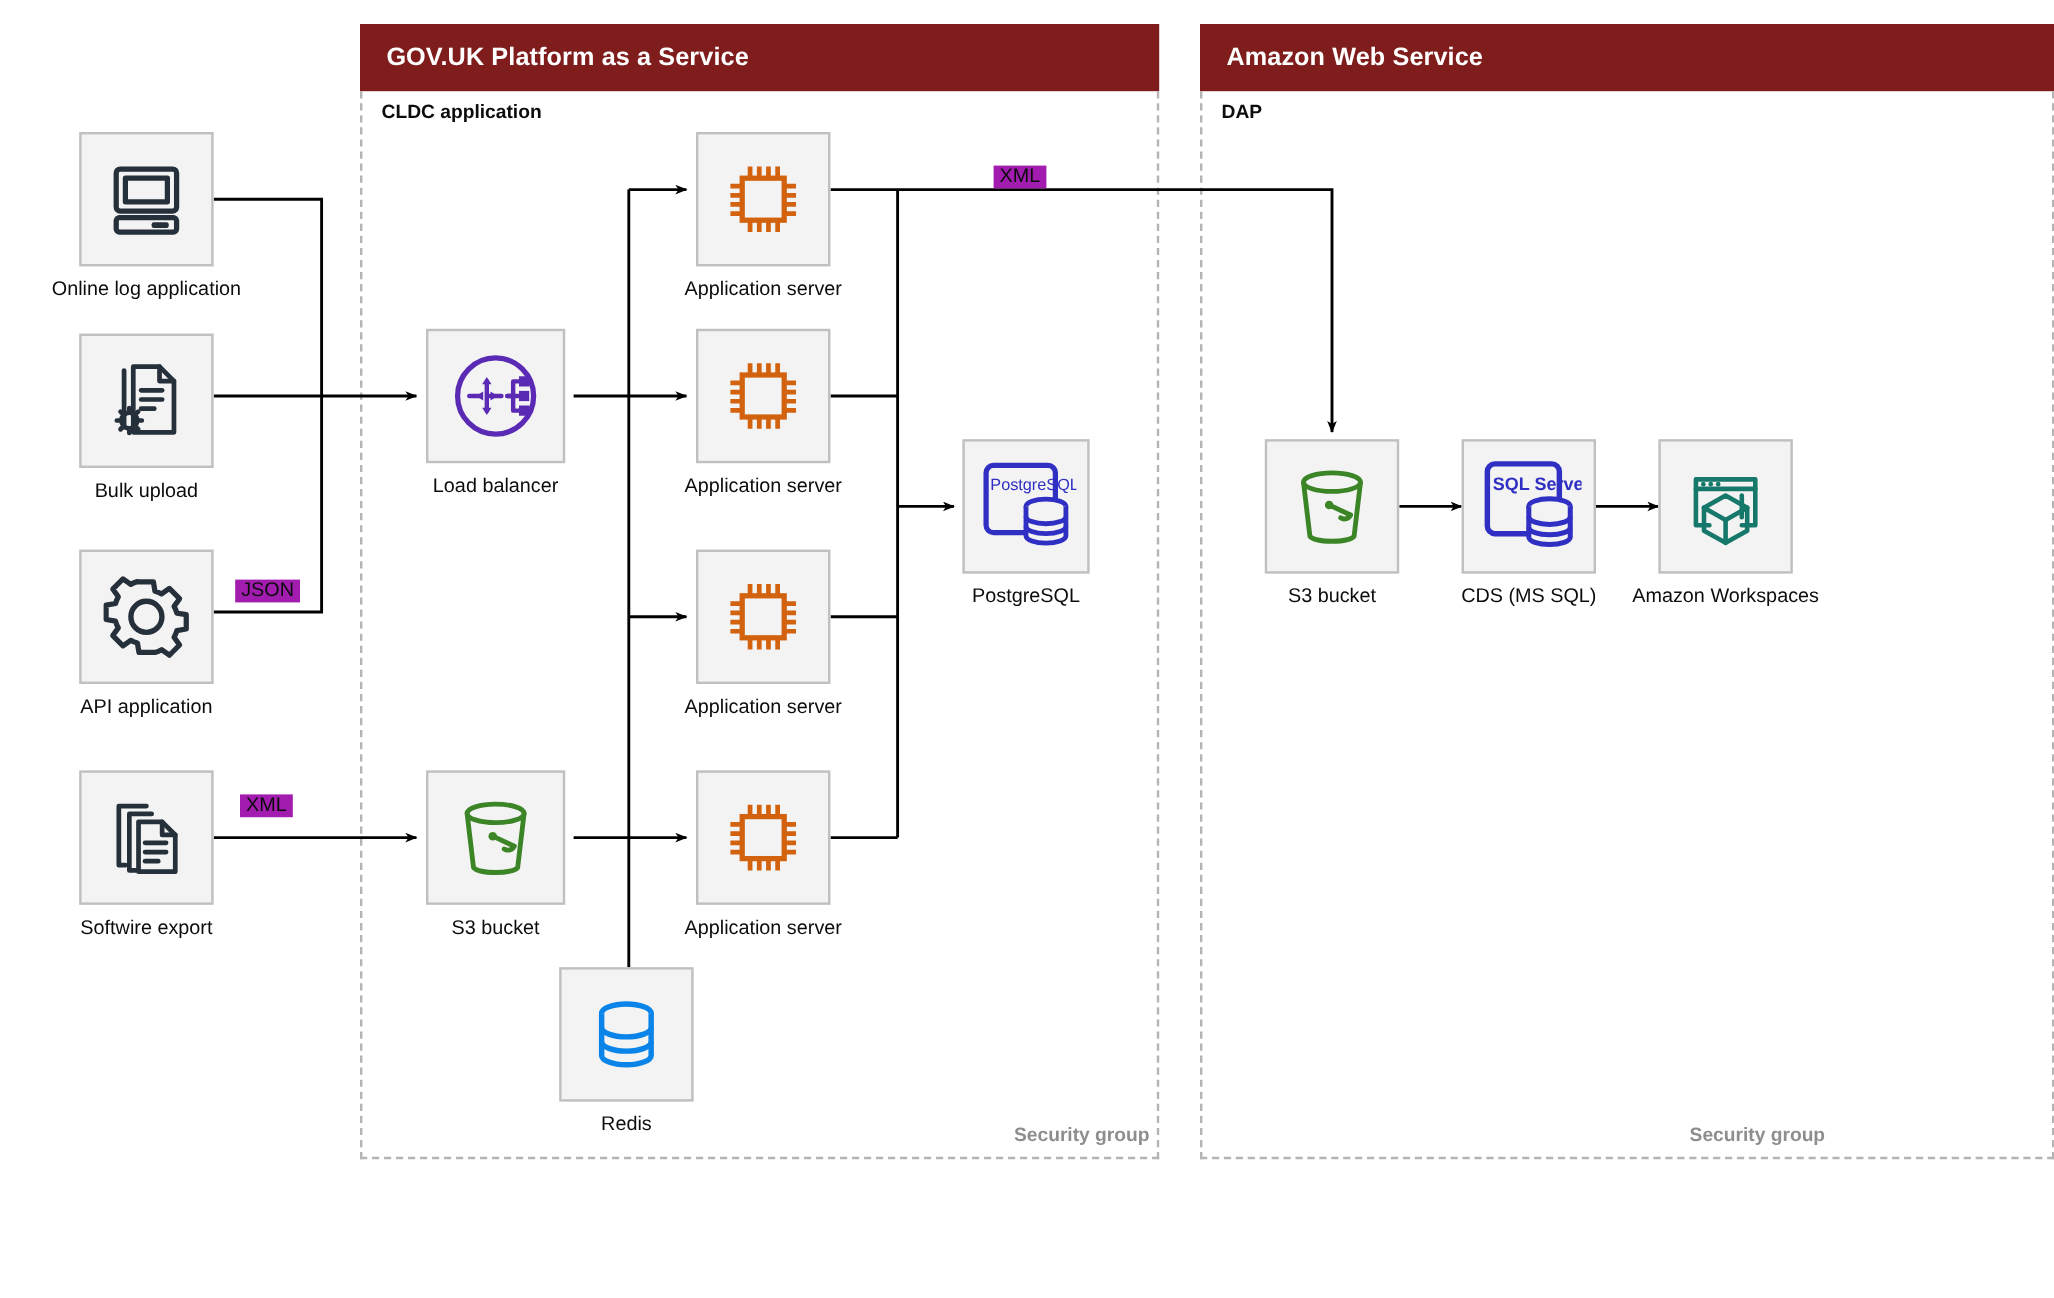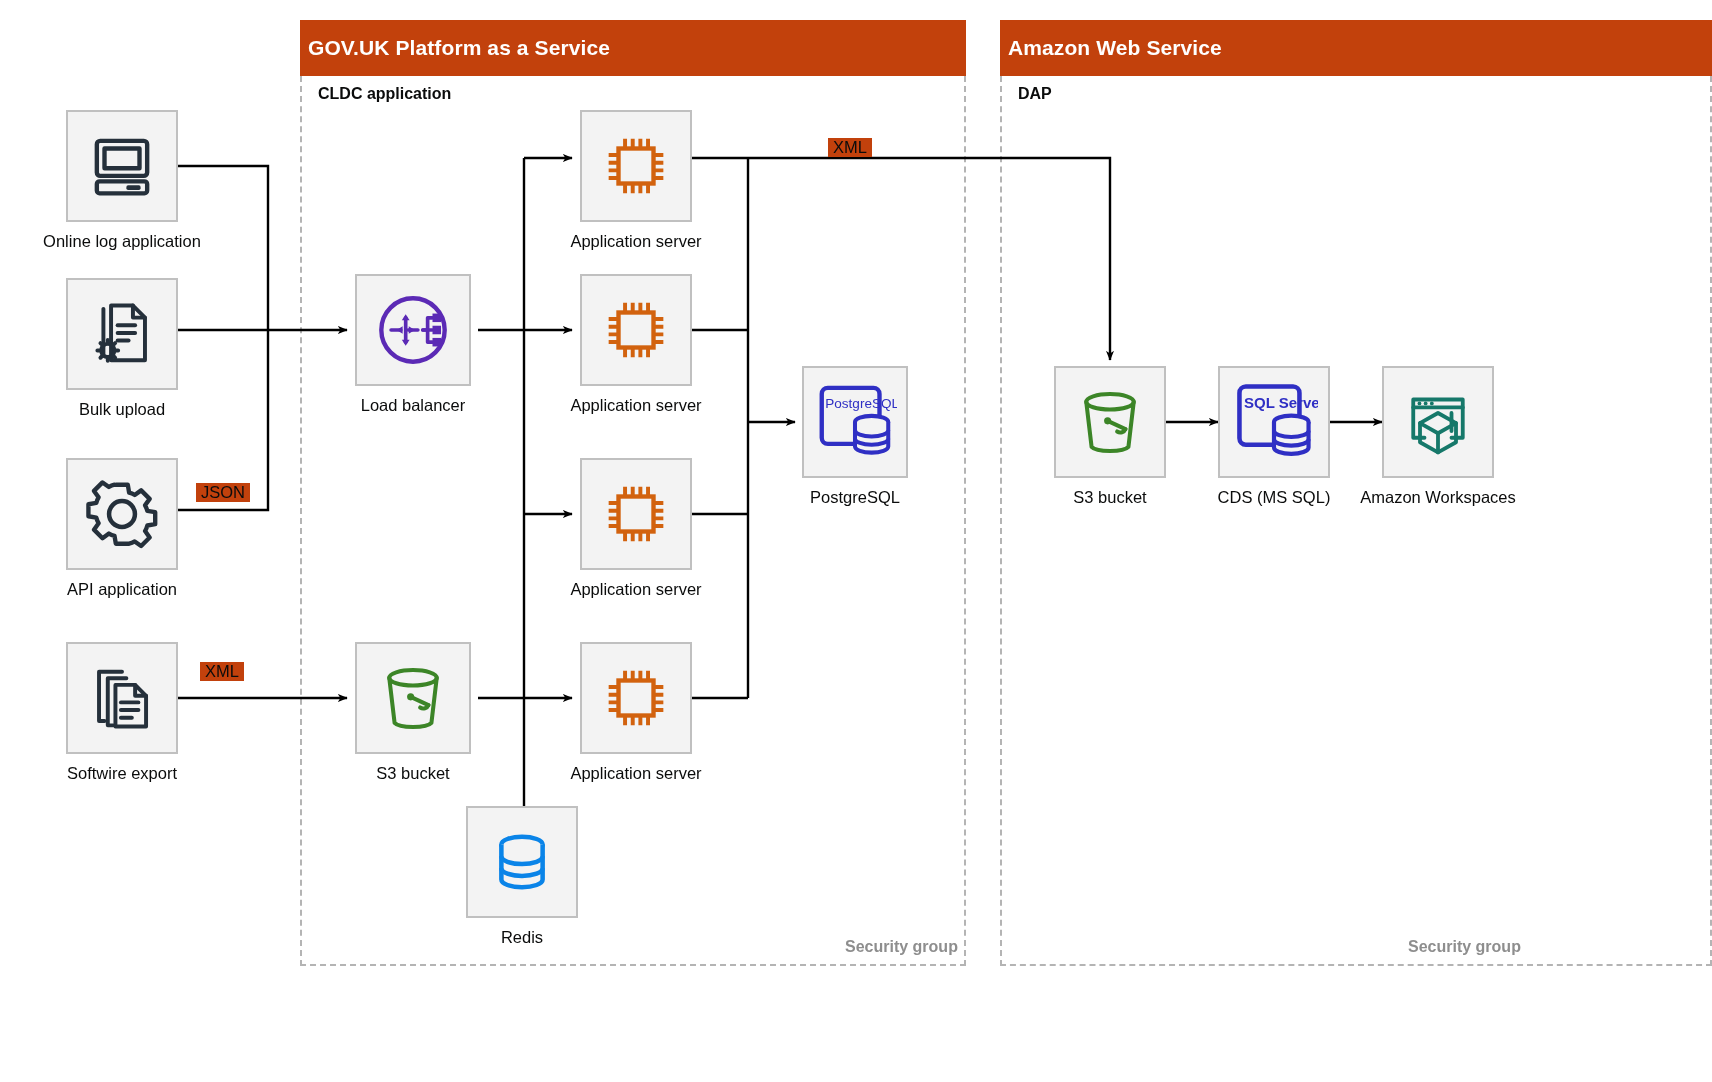--- a/index.html
+++ b/index.html
@@ -2,39 +2,39 @@
 <html><head>
 <meta charset="utf-8">
 <style>
   html,body{margin:0;padding:0;background:#ffffff;}
   body{width:1712px;height:1082px;position:relative;overflow:hidden;
        font-family:"Liberation Sans","DejaVu Sans",sans-serif;color:#0b0c0c;}
 
   #stage{position:absolute;left:0;top:0;width:1712px;height:1082px;}
 
   
-  .panel-header{position:absolute;background:#c2410c;color:#ffffff;
+  .panel-header{position:absolute;background:#7f1d1d;color:#ffffff;
         font-weight:bold;font-size:21px;display:flex;align-items:center;
-        padding-left:8px;box-sizing:border-box;letter-spacing:.1px;}
+        padding-left:22px;box-sizing:border-box;letter-spacing:.1px;}
   .panel-body{position:absolute;border:2px dashed #b4b4b4;border-top:none;
         box-sizing:border-box;background:transparent;}
   .panel-sub{position:absolute;font-weight:bold;font-size:16px;color:#0b0c0c;}
   .security-group{position:absolute;font-size:16px;color:#8e8e8e;font-weight:bold;}
 
   
   .node{position:absolute;}
   .node .box{position:absolute;left:0;top:0;background:#f3f3f3;
         border:2px solid #c0c0c0;box-sizing:border-box;
         display:flex;align-items:center;justify-content:center;}
   .node .cap{position:absolute;left:50%;transform:translateX(-50%);
         white-space:nowrap;font-size:16.5px;color:#0b0c0c;text-align:center;}
 
   
   .elabel{position:absolute;font-size:16.5px;color:#0b0c0c;white-space:nowrap;
-        background:#c2410c;padding:0 5px;}
+        background:#a21caf;padding:0 5px;}
 
   svg.wires{position:absolute;left:0;top:0;width:1712px;height:1082px;
         pointer-events:none;}
 </style>
 </head>
 <body>
 
 <div id="stage">
 
   <div class="panel-header" style="left:300px;top:20px;width:666px;height:56px;">

